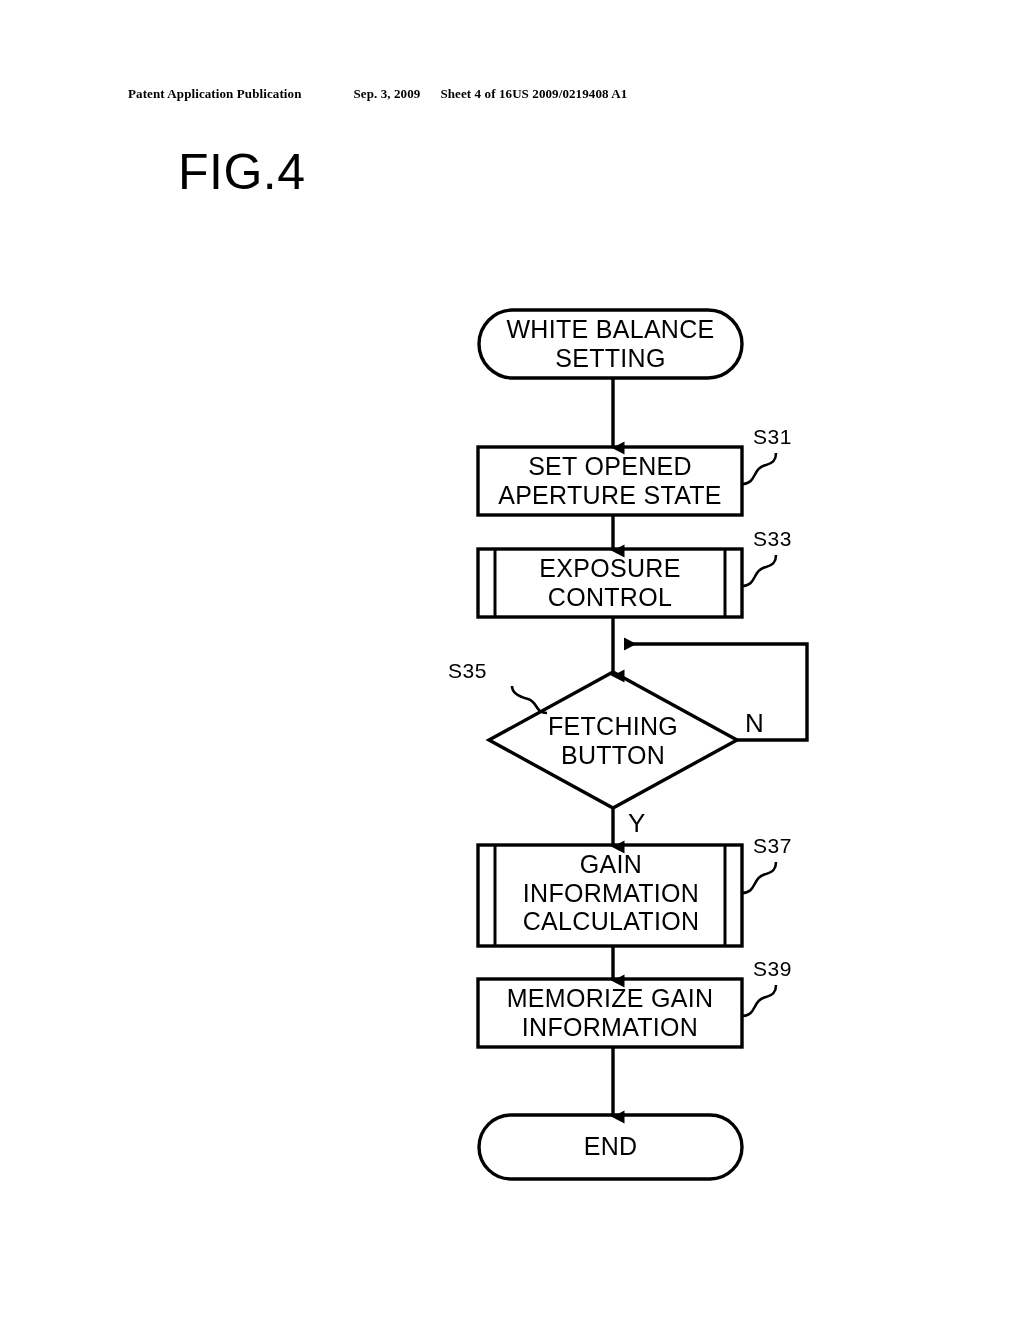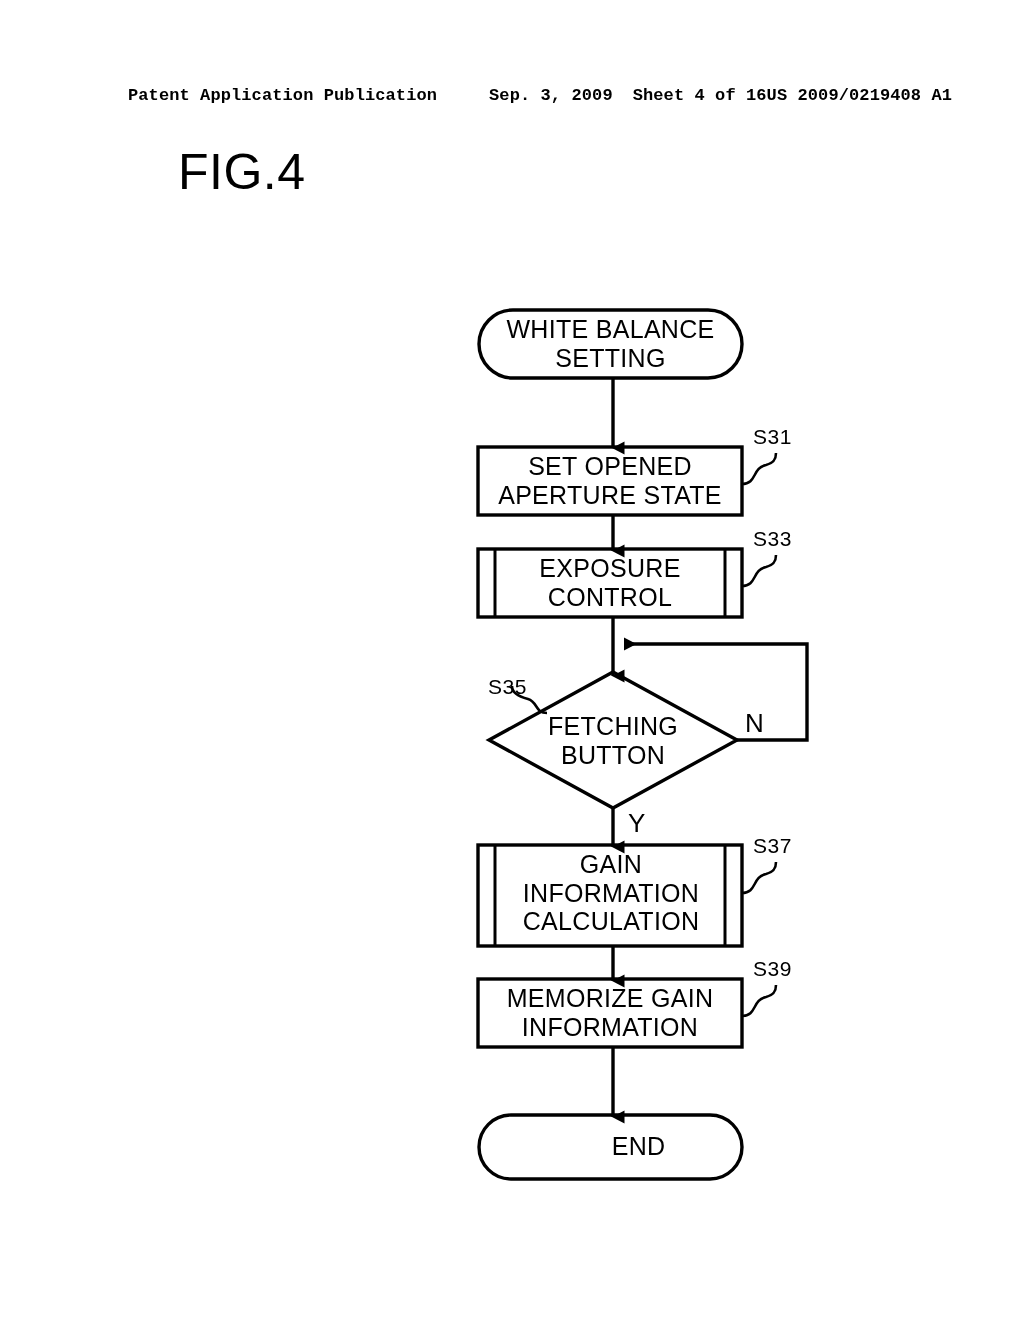--- a/index.html
+++ b/index.html
@@ -16,23 +16,23 @@
     overflow: hidden;
   }
 
   
   #page-header {
     position: absolute;
     left: 128px;
     top: 86px;
     width: 768px;
     height: 26px;
-    font-family: Liberation Mono, monospace;
+    font-family: Liberation Serif, serif;
     font-weight: bold;
-    font-size: 17px;
+    font-size: 13px;
     letter-spacing: 0.1px;
     white-space: nowrap;
     display: flex;
     align-items: baseline;
   }
   #page-header .h-pub   { }
   #page-header .h-date  { margin-left: 52px; text-align: center; }
   #page-header .h-sheet { margin-left: 20px; }
   #page-header .h-pat   { }
 
@@ -162,27 +162,27 @@
   <div class="node-text" style="left:489px; top:712px; width:248px;">FETCHING
 BUTTON</div>
 
   <div class="node-text" style="left:495px; top:850px; width:232px;">GAIN
 INFORMATION
 CALCULATION</div>
 
   <div class="node-text" style="left:478px; top:984px; width:264px;">MEMORIZE GAIN
 INFORMATION</div>
 
-  <div class="node-text" style="left:479px; top:1132px; width:263px;padding-left:28px;">END</div>
+  <div class="node-text" style="left:479px; top:1132px; width:263px;">END</div>
 
   <div class="step-id" style="left:753px; top:425px;">S31</div>
 
   <div class="step-id" style="left:753px; top:527px;">S33</div>
 
-  <div class="step-id" style="left:488px; top:659px;margin-top:16px;">S35</div>
+  <div class="step-id" style="left:448px; top:659px;">S35</div>
 
   <div class="step-id" style="left:753px; top:834px;">S37</div>
 
   <div class="step-id" style="left:753px; top:957px;">S39</div>
 
   <div class="branch-label" style="left:745px; top:708px;">N</div>
 
   <div class="branch-label" style="left:628px; top:808px;">Y</div>
 
 </div>

